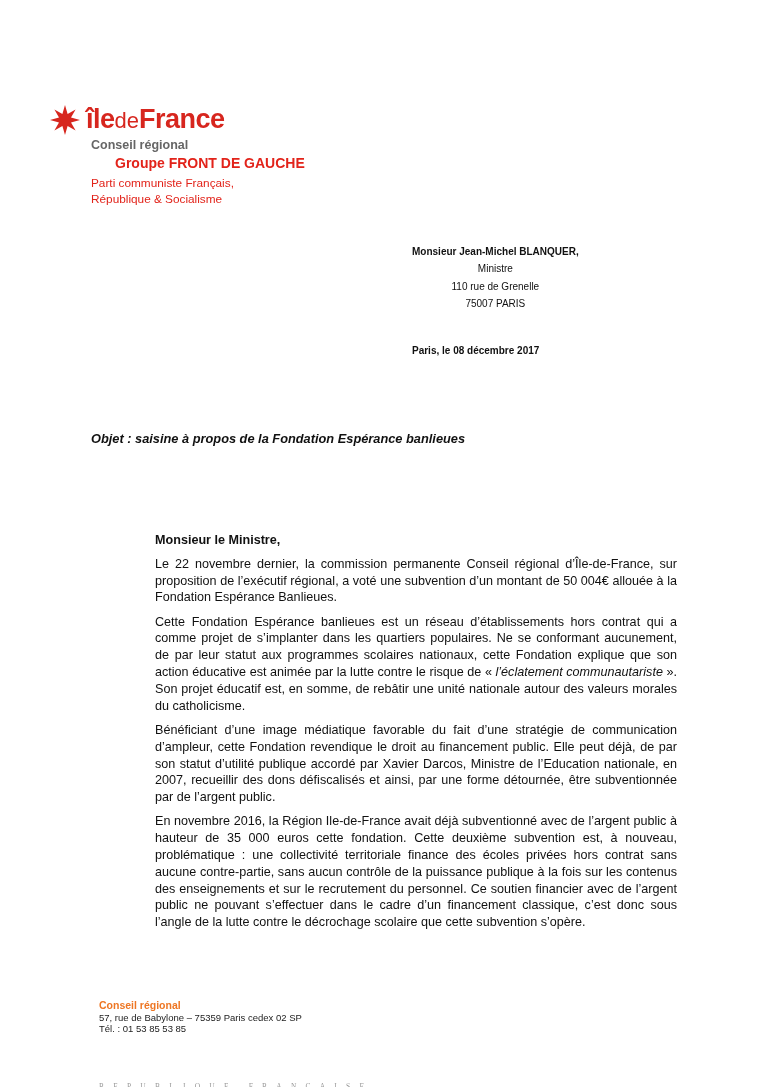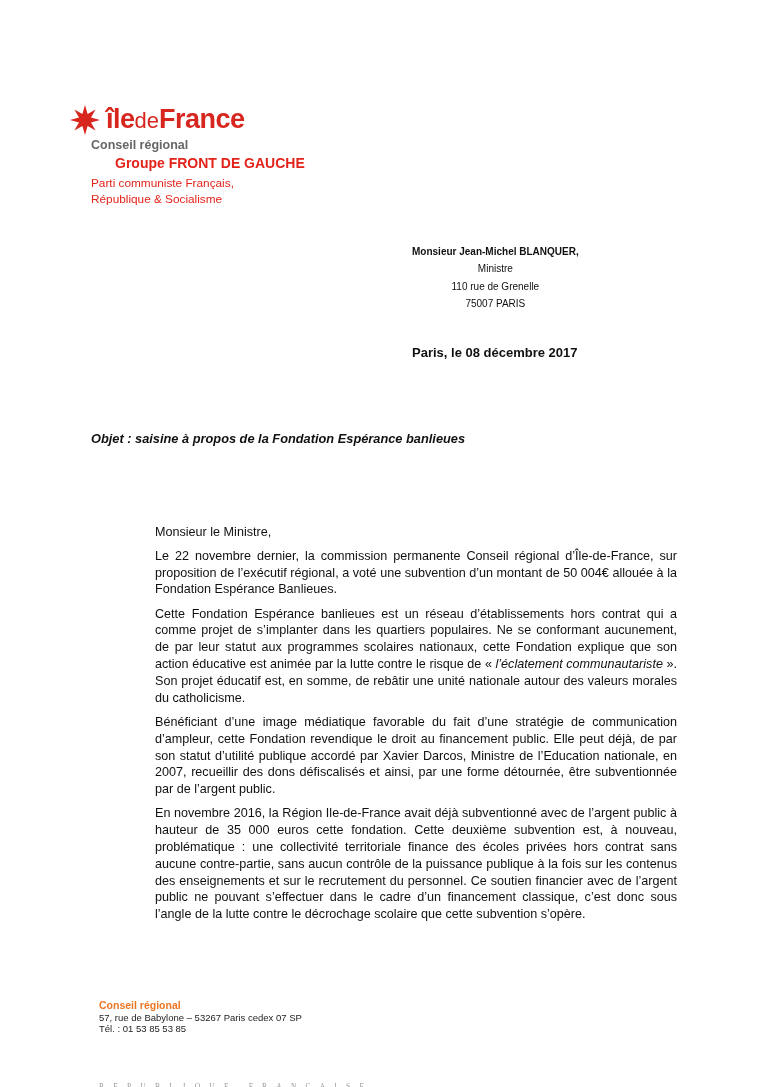--- a/index.html
+++ b/index.html
@@ -1,40 +1,40 @@
 <!DOCTYPE html>
 <html><head>
 <meta charset="utf-8">
 <style>
   html, body { margin: 0; padding: 0; background: #ffffff; }
   body { width: 768px; height: 1087px; position: relative; overflow: hidden;
          font-family: "Liberation Sans", sans-serif; color: #111; }
   .abs { position: absolute; }
 
   
-  .logo { left: 70px; top: 103px; height: 34px; display: flex; align-items: center; }
+  .logo { left: 50px; top: 103px; height: 34px; display: flex; align-items: center; }
   .logo svg { width: 30px; height: 30px; margin-right: 6px; }
   .logo-text { font-family: "Liberation Sans", sans-serif; font-weight: bold; color: #d7261e;
                font-size: 27px; letter-spacing: -0.5px; line-height: 30px; }
   .logo-text .de { font-weight: normal; font-size: 22px; letter-spacing: 0; }
   .conseil { left: 91px; top: 138px; font-weight: bold; font-size: 12.5px; color: #666; }
   .group { left: 91px; top: 155px; font-weight: bold; font-size: 14px; color: #e2231a; margin-left: 24px; }
   .party { left: 91px; top: 175px; font-size: 11.8px; color: #e2231a; line-height: 16px; }
 
   
   .recipient { left: 412px; top: 243px; font-size: 10px; line-height: 17.4px; color: #111; text-align: center; }
   .recipient .name { font-weight: bold; }
-  .date { left: 412px; top: 345px; font-size: 13px; font-weight: bold; }
+  .date { left: 412px; top: 345px; font-size: 10px; font-weight: bold; }
 
   
   .subject { left: 91px; top: 431px; font-size: 12.8px; font-weight: bold; font-style: italic; }
 
   
   .body { left: 155px; top: 524px; width: 522px; font-size: 12.6px; line-height: 16.8px; color: #111; }
-  .salutation { font-weight: normal; margin: 0 0 7px 0; }
+  .salutation { font-weight: bold; margin: 8px 0 7px 0; }
   .body p { margin: 0 0 7.5px 0; text-align: justify; }
   .body em { }
 
   
   .footer { left: 99px; top: 1000px; font-size: 9.5px; line-height: 11.5px; color: #222; }
   .footer .ftitle { color: #ee7623; font-weight: bold; font-size: 10.5px; }
   .republic { left: 99px; top: 1055px; font-family: "Liberation Serif", serif; font-size: 7.5px;
               letter-spacing: 9.2px; color: #999; white-space: nowrap; margin-top: 27px; }
 </style>
 </head>
@@ -66,16 +66,16 @@
 <div class="abs body">
   <div class="salutation">Monsieur le Ministre,</div>
   <p>Le 22 novembre dernier, la commission permanente Conseil régional d’Île-de-France, sur proposition de l’exécutif régional, a voté une subvention d’un montant de 50 004€ allouée à la Fondation Espérance Banlieues.</p>
   <p><span>Cette Fondation Espérance banlieues est un réseau d’établissements hors contrat qui a comme projet de s’implanter dans les quartiers populaires. Ne se conformant aucunement,  de par leur statut aux programmes scolaires nationaux, cette Fondation explique que son action éducative est animée par la lutte contre le risque de « </span><em>l’éclatement communautariste</em><span> ». Son projet éducatif est, en somme, de rebâtir une unité nationale autour des valeurs morales du catholicisme.</span></p>
   <p>Bénéficiant d’une image médiatique favorable du fait d’une stratégie de communication d’ampleur, cette Fondation revendique le droit au financement public. Elle peut déjà, de par son statut d’utilité publique accordé par Xavier Darcos, Ministre de l’Education nationale, en 2007, recueillir des dons défiscalisés et ainsi, par une forme détournée, être subventionnée par de l’argent public.</p>
   <p>En novembre 2016, la Région Ile-de-France avait déjà subventionné avec de l’argent public à hauteur de 35 000 euros cette fondation. Cette deuxième subvention est, à nouveau, problématique : une collectivité territoriale finance des écoles privées hors contrat sans aucune contre-partie, sans aucun contrôle de la puissance publique à la fois sur les contenus des enseignements et sur le recrutement du personnel. Ce soutien financier avec de l’argent public ne pouvant s’effectuer dans le cadre d’un financement classique, c’est donc sous l’angle de la lutte contre le décrochage scolaire que cette subvention s’opère.</p>
 </div>
 
 <div class="abs footer">
   <div class="ftitle">Conseil régional</div>
-  <div>57, rue de Babylone – 53267 Paris cedex 07 SP</div>
+  <div>57, rue de Babylone – 75359 Paris cedex 02 SP</div>
   <div>Tél. : 01 53 85 53 85</div>
 </div>
 <div class="abs republic">REPUBLIQUE  FRANÇAISE</div>
 
 </body></html>

